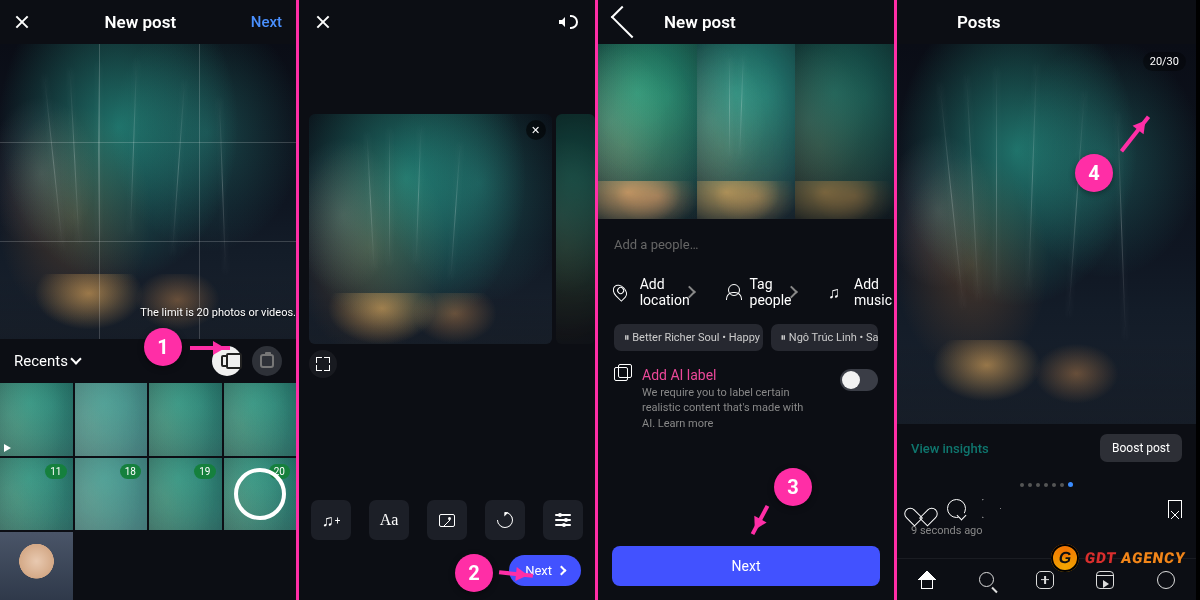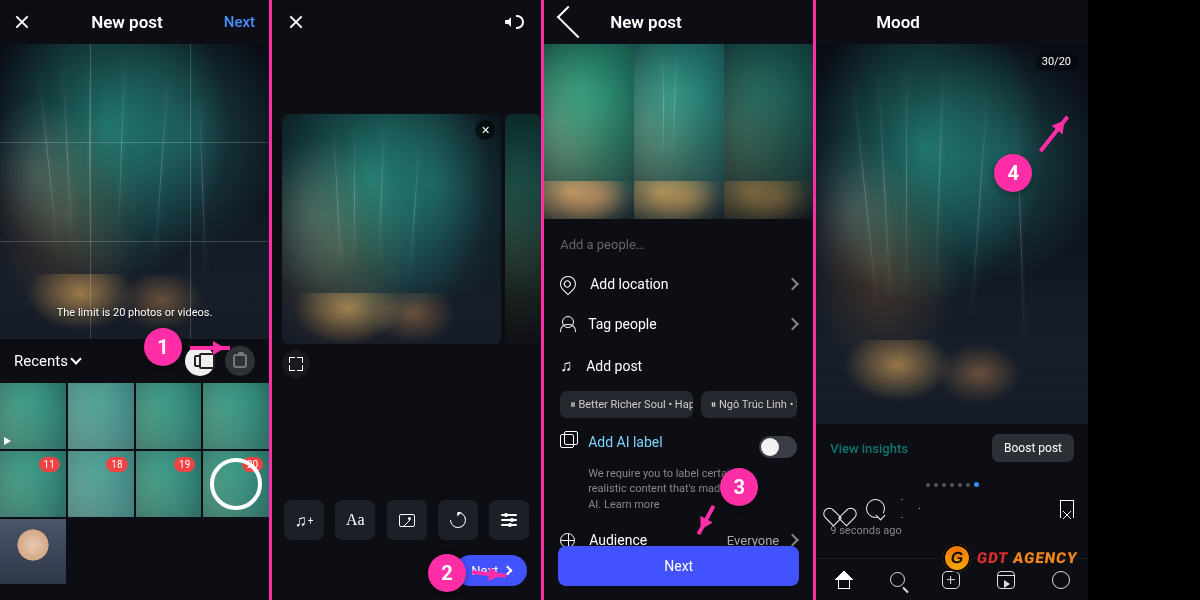--- a/index.html
+++ b/index.html
@@ -1,17 +1,17 @@
 <!DOCTYPE html>
 <html><head>
 <meta charset="utf-8">
 <style>
 *{margin:0;padding:0;box-sizing:border-box;font-family:-apple-system,BlinkMacSystemFont,"Segoe UI",Roboto,Helvetica,Arial,sans-serif;-webkit-font-smoothing:antialiased}
 html,body{width:1200px;height:600px;background:#000;overflow:hidden}
-.wrap{display:flex;width:1088px;height:600px}
+.wrap{display:flex;width:1196px;height:600px}
 .panel{position:relative;width:300px;height:600px;background:#0c0e14;border-right:3px solid #ff2ea6;overflow:hidden}
 .panel:last-child{border-right:none}
 
 
 .fire{position:relative;background:
  radial-gradient(200px 260px at 40% 28%, rgba(54,230,200,.45), transparent 60%),
  radial-gradient(160px 200px at 70% 30%, rgba(60,220,200,.25), transparent 60%),
  radial-gradient(140px 200px at 25% 58%, rgba(255,150,60,.22), transparent 55%),
  radial-gradient(100px 140px at 14% 44%, rgba(230,230,230,.18), transparent 55%),
  linear-gradient(180deg,#0a0d16 0%,#0f1622 55%,#131c28 70%,#1a222e 100%);
@@ -32,38 +32,38 @@
 
 .p1-top{display:flex;align-items:center;justify-content:space-between;height:44px;padding:0 14px}
 .p1-title{color:#fff;font-weight:600;font-size:17px}
 .p1-next{color:#4a90ff;font-size:15px;font-weight:500}
 .p1-preview{position:relative;margin:0;height:295px}
 .p1-preview .fire{position:absolute;inset:0}
 .p1-preview .grid{position:absolute;inset:0;pointer-events:none}
 .p1-preview .grid::before,.p1-preview .grid::after{content:"";position:absolute;background:rgba(255,255,255,.18)}
 .p1-preview .grid::before{left:33.3%;top:0;bottom:0;width:1px;box-shadow:100px 0 0 rgba(255,255,255,.18)}
 .p1-preview .grid::after{top:33.3%;left:0;right:0;height:1px;box-shadow:0 99px 0 rgba(255,255,255,.18)}
-.p1-limit{position:absolute;left:0;right:0;bottom:20px;text-align:center;font-size:11px;color:#fff;text-shadow:0 1px 2px rgba(0,0,0,.7)}
+.p1-limit{position:absolute;left:0;right:0;bottom:20px;text-align:right;font-size:11px;color:#fff;text-shadow:0 1px 2px rgba(0,0,0,.7)}
 .p1-recents{display:flex;align-items:center;justify-content:space-between;height:44px;padding:0 14px}
 .p1-recents .lbl{color:#fff;font-size:15px;display:flex;align-items:center;gap:4px}
 .chev{border:solid #fff;border-width:0 2px 2px 0;padding:3px;transform:rotate(45deg);margin-top:-4px}
 .p1-rbtns{display:flex;gap:10px;align-items:center}
 .rbtn{width:30px;height:30px;border-radius:50%;display:flex;align-items:center;justify-content:center}
 .rbtn.multi{background:#f0f0f0}
 .rbtn.cam{background:#2e3138}
 .cam-ic{width:14px;height:14px;border:2px solid #777;border-radius:3px;position:relative}
 .cam-ic::before{content:"";position:absolute;top:-4px;left:3px;width:6px;height:3px;background:#777;border-radius:1px}
 .multi-ic{position:relative;width:12px;height:12px;border:2px solid #222;border-radius:2px}
 .multi-ic::after{content:"";position:absolute;top:-4px;left:3px;width:12px;height:12px;border:2px solid #222;border-radius:2px;background:#f0f0f0}
 
 .gal{display:grid;grid-template-columns:repeat(4,1fr);gap:2px;padding:0 0 0 0}
 .gal .cell{position:relative;aspect-ratio:1/1}
 .gal .cell .fire{position:absolute;inset:0}
 .gal .cell .hazy::after{content:"";position:absolute;inset:0;background:rgba(180,200,230,.18)}
-.badge-n{position:absolute;top:6px;right:6px;background:#ef4444;color:#fff;font-size:10px;padding:2px 5px;border-radius:10px;min-width:18px;text-align:center}
+.badge-n{position:absolute;top:6px;right:6px;background:#15803d;color:#fff;font-size:10px;padding:2px 5px;border-radius:10px;min-width:18px;text-align:center}
 .vid-ic{position:absolute;bottom:4px;left:4px;width:0;height:0;border-style:solid;border-width:4px 0 4px 7px;border-color:transparent transparent transparent #fff}
 .ring{position:absolute;inset:0;border:4px solid #fff;border-radius:50%;margin:auto;width:52px;height:52px}
 .face{position:absolute;inset:0;background:radial-gradient(circle at 50% 40%,#e8c9b0 0%,#d4a987 30%,transparent 31%),linear-gradient(#4a5568,#2d3748)}
 
 
 .p2-top{display:flex;align-items:center;justify-content:space-between;height:44px;padding:0 16px}
 .p2-sound{width:20px;height:20px;position:relative}
 .spk{position:absolute;left:0;top:5px;width:6px;height:10px;background:#fff;clip-path:polygon(0 30%,50% 30%,100% 0,100% 100%,50% 70%,0 70%)}
 .wave{position:absolute;left:11px;top:3px;width:8px;height:14px;border:2px solid #fff;border-left:none;border-radius:0 12px 12px 0}
 .p2-strip{position:relative;display:flex;gap:4px;height:230px;margin-top:70px;padding-left:10px}
@@ -97,35 +97,35 @@
 .arr-r{display:inline-block;width:7px;height:7px;border:solid #fff;border-width:2px 2px 0 0;transform:rotate(45deg)}
 
 
 .p3-top{display:flex;align-items:center;gap:18px;height:44px;padding:0 14px}
 .p3-top .back{width:16px;height:16px;border:solid #fff;border-width:0 0 2px 2px;transform:rotate(45deg);margin-right:4px}
 .p3-title{color:#fff;font-weight:600;font-size:17px}
 .p3-thumbs{display:flex;height:175px;gap:0}
 .p3-thumbs .th{flex:1;position:relative}
 .p3-thumbs .th .fire{position:absolute;inset:0}
 .p3-cap{padding:18px 16px 12px;font-size:13px;color:#666}
-.p3-list{display:flex;flex-direction:column}
+.p3-list{display:flex;}
 .p3-row{display:flex;align-items:center;padding:12px 16px;gap:14px;color:#fff;font-size:14px;position:relative}
 .p3-row.chev-r::after{content:"";position:absolute;right:16px;top:50%;width:7px;height:7px;border:solid #888;border-width:2px 2px 0 0;transform:translateY(-50%) rotate(45deg)}
 .loc-ic{width:16px;height:16px;border:1.5px solid #fff;border-radius:50% 50% 50% 0;transform:rotate(-45deg);position:relative}
 .loc-ic::after{content:"";position:absolute;top:3px;left:3px;width:5px;height:5px;border-radius:50%;border:1.5px solid #fff}
 .tag-ic{width:14px;height:16px;position:relative}
 .tag-ic::before{content:"";position:absolute;top:0;left:2px;width:10px;height:10px;border:1.5px solid #fff;border-radius:50%}
 .tag-ic::after{content:"";position:absolute;bottom:0;left:0;width:14px;height:7px;border:1.5px solid #fff;border-bottom:none;border-radius:7px 7px 0 0}
 .mus-little{font-size:16px}
 .p3-chips{display:flex;gap:8px;padding:4px 16px 14px}
 .chip{background:#262830;color:#ccc;font-size:11px;padding:7px 10px;border-radius:7px;white-space:nowrap;overflow:hidden}
 .dup{width:14px;height:14px;border:1.5px solid #fff;border-radius:2px;position:relative}
 .dup::after{content:"";position:absolute;top:-4px;left:3px;width:12px;height:12px;border:1.5px solid #fff;border-radius:2px}
 .p3-ai{padding:2px 16px 10px;display:flex;gap:14px;align-items:flex-start;position:relative}
-.p3-ai .ttl{color:#7dd3fc;font-size:14px;margin-bottom:16px}
+.p3-ai .ttl{color:#ec4899;font-size:14px;margin-bottom:2px}
 .p3-ai .sub{font-size:11px;color:#888;line-height:1.4;max-width:170px}
 .toggle{position:absolute;right:16px;top:4px;width:38px;height:22px;background:#3a3d46;border-radius:11px}
 .toggle::after{content:"";position:absolute;left:2px;top:2px;width:18px;height:18px;background:#f2f2f2;border-radius:50%}
 .p3-aud{padding:10px 16px;display:flex;gap:14px;align-items:center;color:#fff;font-size:14px;position:relative}
 .p3-aud::after{content:"";position:absolute;right:16px;top:50%;width:7px;height:7px;border:solid #888;border-width:2px 2px 0 0;transform:translateY(-50%) rotate(45deg)}
 .p3-aud .val{position:absolute;right:34px;color:#aaa;font-size:13px}
 .globe{width:15px;height:15px;border:1.5px solid #fff;border-radius:50%;position:relative}
 .globe::before{content:"";position:absolute;top:0;bottom:0;left:50%;width:1px;background:#fff}
 .globe::after{content:"";position:absolute;left:0;right:0;top:50%;height:1px;background:#fff}
 .p3-share{position:absolute;left:14px;right:14px;bottom:14px;height:40px;background:#4252ff;color:#fff;border-radius:8px;display:flex;align-items:center;justify-content:center;font-size:14px}
@@ -362,64 +362,59 @@
     <div class="p3-row chev-r">
       <div class="loc-ic"></div>
       <span>Add location</span>
     </div>
     <div class="p3-row chev-r">
       <div class="tag-ic"></div>
       <span>Tag people</span>
     </div>
     <div class="p3-row">
       <span class="mus-little">♫</span>
-      <span>Add post</span>
+      <span>Add music</span>
     </div>
   </div>
   <div class="p3-chips">
     <div class="chip">⏸ Better Richer Soul • Happy Mood</div>
     <div class="chip">⏸ Ngô Trúc Linh • Say H</div>
   </div>
   <div class="p3-ai">
     <div class="dup"></div>
     <div>
       <div class="ttl">Add AI label</div>
       <div class="sub">We require you to label certain realistic content that's made with AI. Learn more</div>
     </div>
     <div class="toggle"></div>
   </div>
-  <div class="p3-aud">
-    <div class="globe"></div>
-    <span>Audience</span>
-    <span class="val">Everyone</span>
-  </div>
   <div class="p3-share">Next</div>
 
   <div class="ann" style="left:176px;top:468px">
     <div class="num">3</div>
   </div>
   <div class="ann arw" style="left:146px;top:518px;width:32px;transform:rotate(118deg)"></div>
 </div>
 
 <div class="panel">
   <div class="p4-top">
     <div class="p3-top back" style="margin-right:0"></div>
-    <div class="p4-title">Mood</div>
+    <div class="p4-title">Posts</div>
   </div>
   <div class="p4-img">
     <div class="fire">
       <span class="trail tr1"></span>
           <span class="trail tr2"></span>
           <span class="trail tr3"></span>
       <span class="trail tr4"></span>
           <span class="trail tr5"></span>
           <span class="trail tr6"></span>
       <div class="ground"></div>
     </div>
-    <div class="p4-count">30/20</div>
+    <div class="p4-count">20/30</div>
   </div>
   <div class="p4-insights">
     <div class="lbl">View insights</div>
     <div class="boost">Boost post</div>
   </div>
   <div class="p4-dots">
     <span></span><span></span><span></span><span></span><span></span><span></span><span class="on"></span>
   </div>
   <div class="p4-actions">
     <div class="heart"></div>

